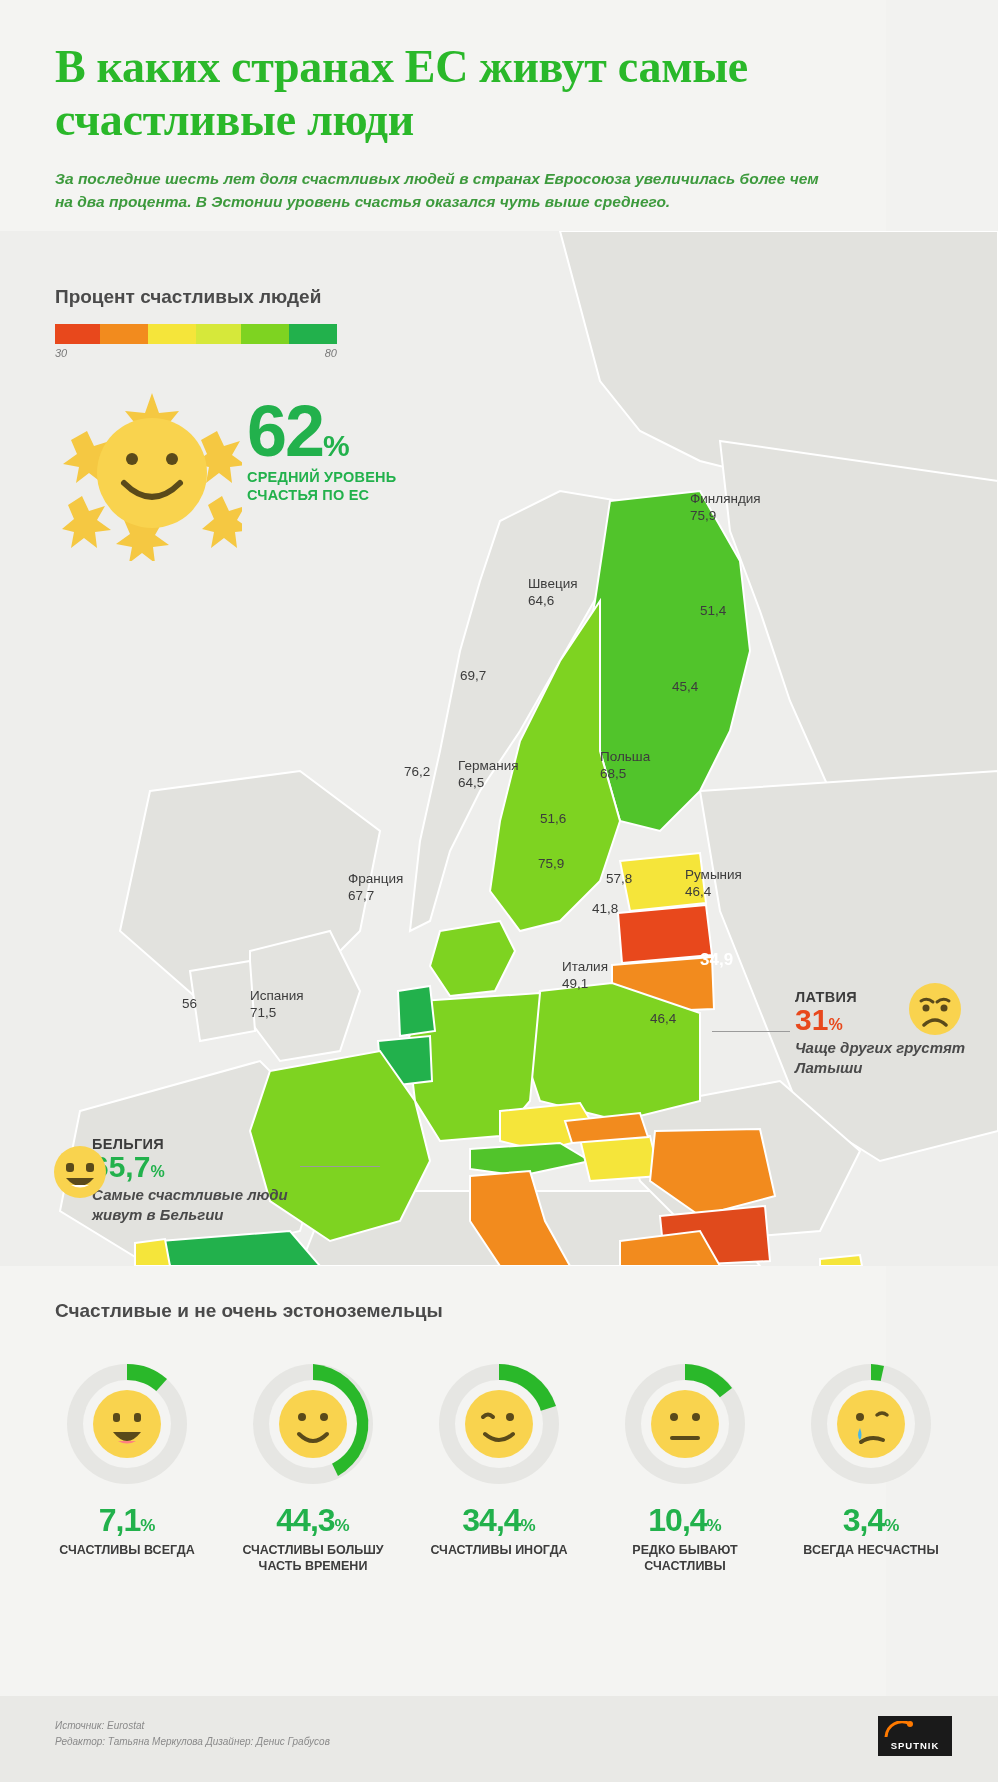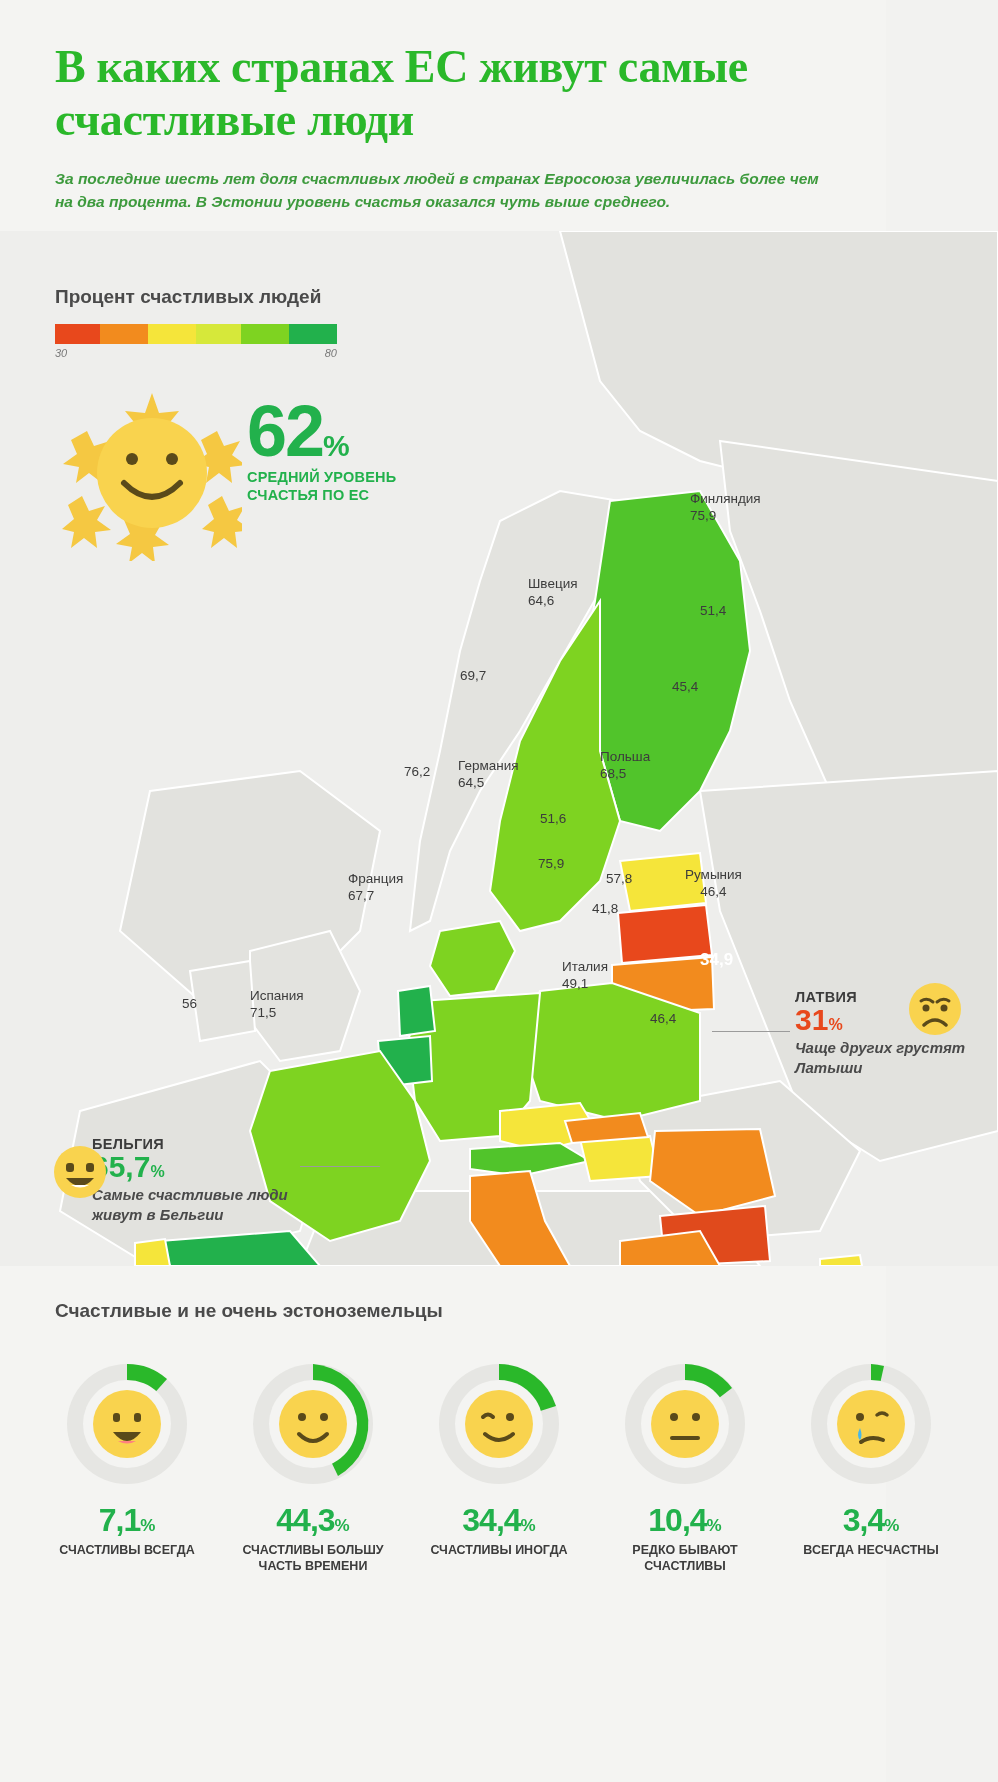--- a/index.html
+++ b/index.html
@@ -282,21 +282,21 @@
     </div>
     <div class="clabel" style="left:538px; top:625px;">
       <span class="vl">75,9</span>
     </div>
     <div class="clabel" style="left:606px; top:640px;">
       <span class="vl">57,8</span>
     </div>
     <div class="clabel" style="left:592px; top:670px;">
       <span class="vl">41,8</span>
     </div>
-    <div class="clabel" style="left:685px; top:636px;text-align:center;">
+    <div class="clabel" style="left:685px; top:636px;">
       <span class="nm">Румыния</span>
       <span class="vl">46,4</span>
     </div>
     <div class="clabel" style="left:348px; top:640px;">
       <span class="nm">Франция</span>
       <span class="vl">67,7</span>
     </div>
     <div class="clabel" style="left:562px; top:728px;">
       <span class="nm">Италия</span>
       <span class="vl">49,1</span>
@@ -430,14 +430,27 @@
           </svg>
         </div>
         <div class="d-num"><span>3,4</span><span class="pct">%</span></div>
         <div class="d-cap">ВСЕГДА НЕСЧАСТНЫ</div>
       </div>
 
 
     </div>
   </div>
 
+  <div class="footer">
+    <div class="footer-text">
+      <span>Источник: Eurostat</span><br>
+      <span>Редактор: Татьяна Меркулова   Дизайнер: Денис Грабусов</span>
+    </div>
+    <div class="sputnik">
+      <svg class="sp-arc" viewBox="0 0 30 18">
+        <path d="M2,16 A16,16 0 0,1 26,3" stroke="#ff7a00" stroke-width="3" fill="none"></path>
+        <circle cx="26" cy="3" r="3" fill="#ff7a00"></circle>
+      </svg>
+      <span class="sp-txt">SPUTNIK</span>
+    </div>
+  </div>
 
 </div>
 
 </body></html>

